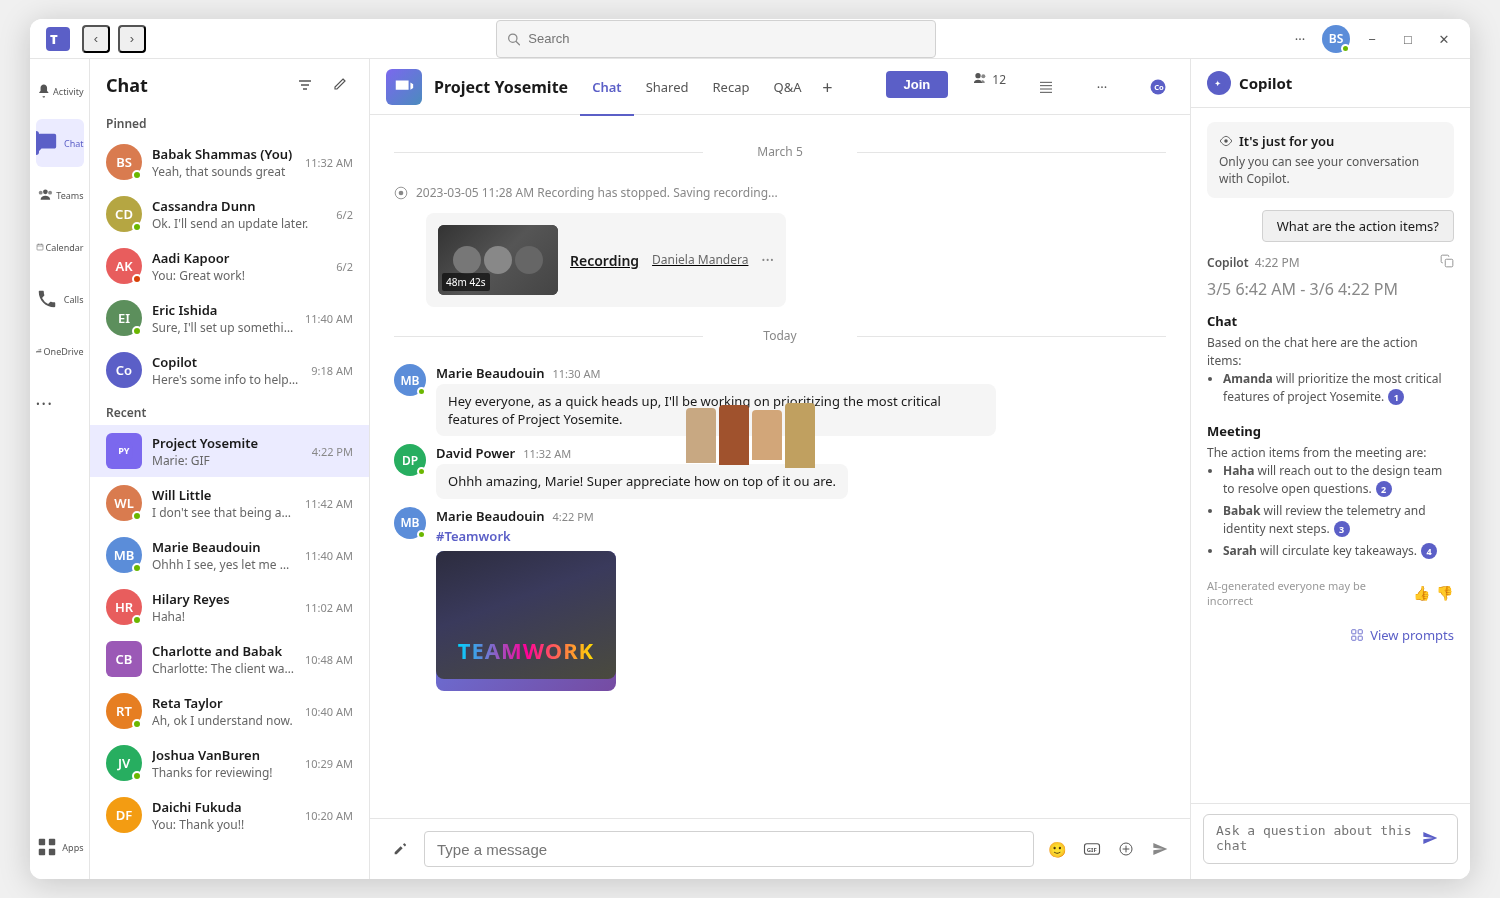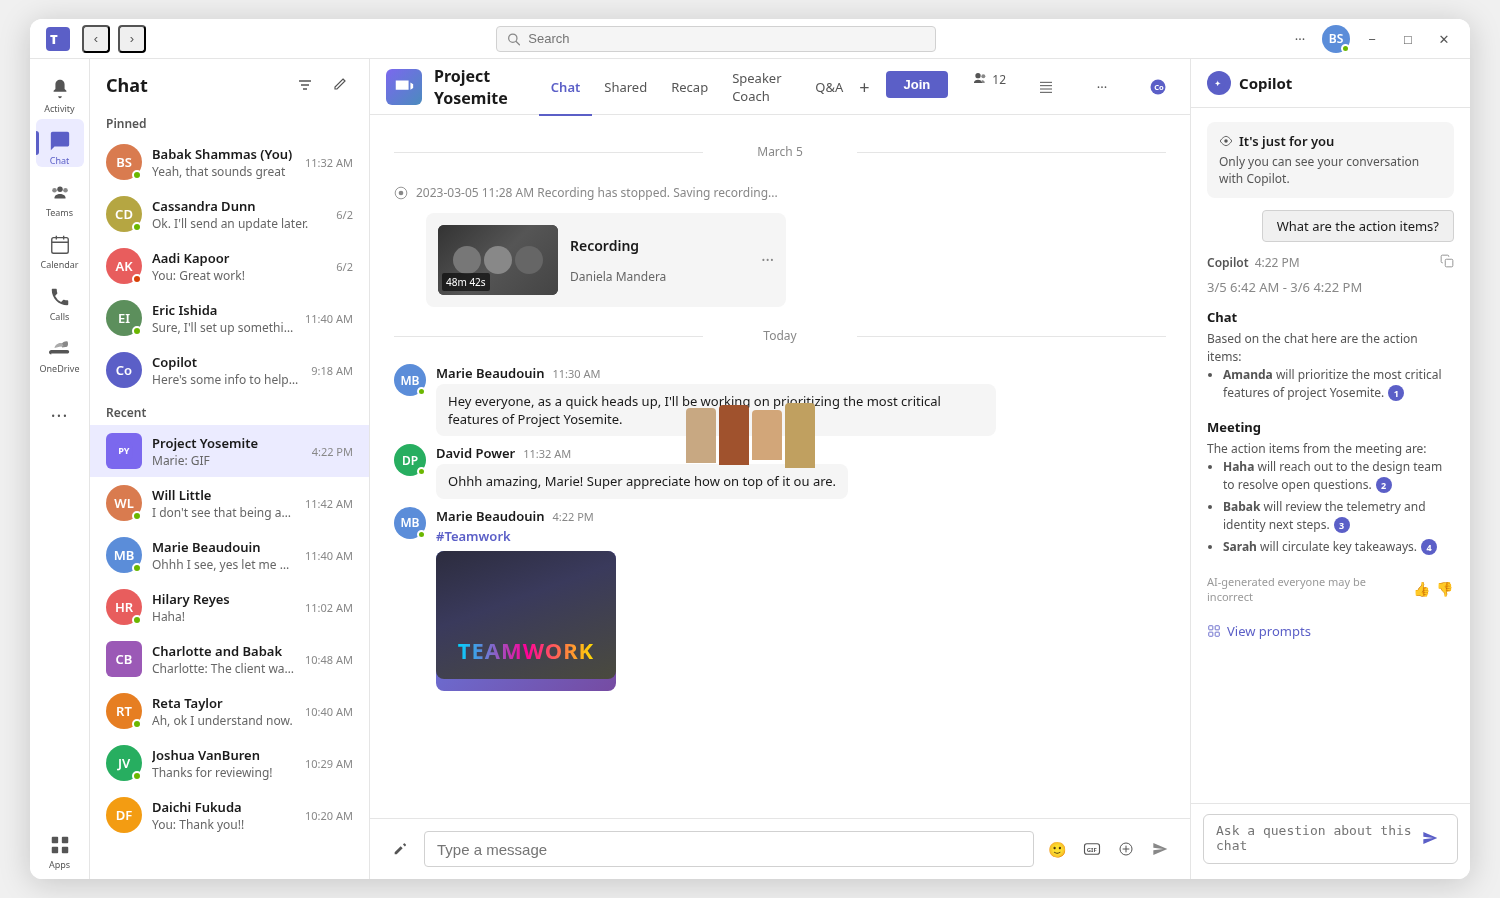--- a/index.html
+++ b/index.html
@@ -1,28 +1,28 @@
 <!DOCTYPE html>
 <html><head>
   <meta charset="utf-8">
   <style>
     * { box-sizing: border-box; margin: 0; padding: 0; }
     body { font-family: 'Segoe UI', system-ui, sans-serif; background: #f0f0f0; display: flex; justify-content: center; align-items: center; min-height: 100vh; }
     .window { width: 1440px; height: 860px; background: #fff; border-radius: 12px; box-shadow: 0 4px 32px rgba(0,0,0,0.18); display: flex; flex-direction: column; overflow: hidden; }
     .titlebar { height: 40px; background: #fff; display: flex; align-items: center; justify-content: space-between; padding: 0 12px; border-bottom: 1px solid #e5e5e5; }
     .titlebar-left { display: flex; align-items: center; gap: 8px; }
     .titlebar-center { flex: 1; display: flex; justify-content: center; }
-    .search-bar { width: 440px; height: 26px; border: 1px solid #d1d1d1; border-radius: 4px; display: flex; align-items: center; padding: 0 10px; gap: 8px; background: #f5f5f5; }
+    .search-bar { width: 440px; height: 38px; border: 1px solid #d1d1d1; border-radius: 4px; display: flex; align-items: center; padding: 0 10px; gap: 8px; background: #f5f5f5; }
     .search-bar input { border: none; background: transparent; outline: none; font-size: 13px; color: #555; width: 100%; }
     .titlebar-right { display: flex; align-items: center; gap: 8px; }
     .titlebar-btn { width: 28px; height: 28px; display: flex; align-items: center; justify-content: center; cursor: pointer; border-radius: 4px; font-size: 13px; color: #555; }
     .app-body { display: flex; flex: 1; overflow: hidden; }
     
     .left-nav { width: 60px; background: #fff; display: flex; flex-direction: column; align-items: center; padding: 8px 0; gap: 4px; border-right: 1px solid #e5e5e5; }
-    .nav-icon { width: 48px; height: 48px; display: flex; flex-direction: column; align-items: center; justify-content: flex-end; cursor: pointer; border-radius: 6px; gap: 2px; }
+    .nav-icon { width: 48px; height: 48px; display: flex; flex-direction: row; align-items: center; justify-content: space-between; cursor: pointer; border-radius: 6px; gap: 2px; }
     .nav-icon.active { background: #ebebff; }
     .nav-icon svg { width: 22px; height: 22px; }
     .nav-icon span { font-size: 9px; color: #555; }
     .nav-icon.active span { color: #5b5fc7; }
     
     .sidebar { width: 280px; background: #fff; border-right: 1px solid #e5e5e5; display: flex; flex-direction: column; overflow: hidden; }
     .sidebar-header { padding: 12px 16px 8px; display: flex; align-items: center; justify-content: space-between; }
     .sidebar-title { font-size: 18px; font-weight: 700; color: #1a1a1a; }
     .sidebar-actions { display: flex; gap: 6px; }
     .sidebar-action-btn { width: 28px; height: 28px; display: flex; align-items: center; justify-content: center; cursor: pointer; border-radius: 4px; color: #555; }
@@ -53,21 +53,21 @@
     
     .chat-area { flex: 1; overflow-y: auto; padding: 16px 24px; display: flex; flex-direction: column; gap: 8px; background: #fff; }
     .date-divider { text-align: center; font-size: 12px; color: #888; margin: 12px 0; position: relative; }
     .date-divider::before, .date-divider::after { content: ''; position: absolute; top: 50%; width: 40%; height: 1px; background: #e5e5e5; }
     .date-divider::before { left: 0; }
     .date-divider::after { right: 0; }
     .system-msg { font-size: 12px; color: #888; padding: 4px 0; display: flex; align-items: center; gap: 8px; }
     .recording-card { background: #f5f5f5; border-radius: 8px; padding: 12px; display: flex; align-items: center; gap: 12px; max-width: 360px; margin-left: 32px; }
     .recording-thumb { width: 120px; height: 70px; background: #333; border-radius: 6px; overflow: hidden; position: relative; display: flex; align-items: flex-end; justify-content: flex-start; }
     .recording-label { position: absolute; bottom: 4px; left: 4px; background: rgba(0,0,0,0.6); color: #fff; font-size: 10px; padding: 2px 4px; border-radius: 2px; }
-    .recording-info { display: flex; flex-direction: column; gap: 13px; }
+    .recording-info { display: flex; flex-direction: row; gap: 13px; text-decoration: underline; }
     .recording-title { font-size: 14px; font-weight: 600; color: #1a1a1a; }
     .recording-author { font-size: 12px; color: #666; }
     .recording-more { margin-left: auto; color: #888; font-size: 16px; cursor: pointer; }
     .message-group { display: flex; align-items: flex-start; gap: 10px; }
     .msg-avatar { width: 32px; height: 32px; border-radius: 50%; display: flex; align-items: center; justify-content: center; font-size: 12px; font-weight: 600; color: #fff; flex-shrink: 0; position: relative; }
     .msg-avatar-status { position: absolute; bottom: 0; right: 0; width: 9px; height: 9px; border-radius: 50%; border: 2px solid #fff; background: #6bb700; }
     .msg-body { flex: 1; }
     .msg-header { display: flex; align-items: baseline; gap: 8px; margin-bottom: 2px; }
     .msg-author { font-size: 13px; font-weight: 600; color: #1a1a1a; }
     .msg-time { font-size: 11px; color: #888; }
@@ -85,31 +85,31 @@
     .copilot-title { font-size: 15px; font-weight: 700; color: #1a1a1a; }
     .copilot-content { flex: 1; overflow-y: auto; padding: 14px 16px; display: flex; flex-direction: column; gap: 12px; }
     .copilot-info-box { background: #f5f5f5; border-radius: 8px; padding: 10px 12px; }
     .copilot-info-title { font-size: 13px; font-weight: 600; color: #1a1a1a; margin-bottom: 4px; display: flex; align-items: center; gap: 6px; }
     .copilot-info-text { font-size: 12px; color: #555; line-height: 1.4; }
     .action-items-btn { background: #f0f0f0; border: 1px solid #d1d1d1; border-radius: 4px; padding: 6px 14px; font-size: 13px; color: #1a1a1a; cursor: pointer; display: inline-block; align-self: flex-end; }
     .copilot-response { display: flex; flex-direction: column; gap: 6px; }
     .copilot-response-header { display: flex; align-items: center; gap: 6px; font-size: 12px; color: #888; }
     .copilot-response-name { font-weight: 600; color: #555; }
     .copilot-copy-btn { margin-left: auto; color: #888; cursor: pointer; font-size: 13px; }
-    .copilot-date-range { font-size: 13px; color: #888; }
+    .copilot-date-range { font-size: 16px; color: #888; }
     .copilot-section { margin-top: 6px; }
     .copilot-section-title { font-size: 13px; font-weight: 700; color: #1a1a1a; margin-bottom: 4px; }
     .copilot-section-text { font-size: 12px; color: #555; line-height: 1.5; }
     .copilot-section-text ul { padding-left: 16px; }
     .copilot-section-text li { margin-bottom: 4px; }
     .copilot-badge { display: inline-flex; align-items: center; justify-content: center; width: 16px; height: 16px; border-radius: 50%; background: #5b5fc7; color: #fff; font-size: 9px; font-weight: 700; margin-left: 4px; }
     .copilot-feedback { display: flex; align-items: center; gap: 6px; margin-top: 8px; }
     .copilot-feedback-text { font-size: 11px; color: #999; flex: 1; }
     .feedback-btn { cursor: pointer; color: #888; font-size: 14px; }
-    .copilot-view-prompts { display: flex; align-items: center; gap: 6px; font-size: 13px; color: #5b5fc7; cursor: pointer; padding: 6px 0; }
+    .copilot-view-prompts { display: flex; align-items: center; gap: 6px; font-size: 13px; color: #5b5fc7; cursor: pointer; padding: 6px 0; justify-content: flex-end; }
     .copilot-input-area { border-top: 1px solid #e5e5e5; padding: 10px 12px; }
     .copilot-input { width: 100%; border: 1px solid #d1d1d1; border-radius: 6px; padding: 8px 36px 8px 12px; font-size: 13px; outline: none; color: #888; min-height: 50px; resize: none; }
     .copilot-send-btn { position: absolute; right: 20px; bottom: 18px; color: #5b5fc7; cursor: pointer; font-size: 16px; }
     .copilot-input-wrapper { position: relative; }
     
     .teams-logo { width: 32px; height: 32px; display: flex; align-items: center; justify-content: center; }
     
     .nav-active-bar { width: 3px; height: 24px; background: #5b5fc7; position: absolute; left: 0; border-radius: 0 3px 3px 0; }
     .nav-item-wrap { position: relative; display: flex; align-items: center; }
     
@@ -406,21 +406,20 @@
           <svg width="22" height="22" viewBox="0 0 24 24" fill="none">
             <rect width="24" height="24" rx="4" fill="transparent"></rect>
             <path d="M3 5h14v10H3V5zm16 2l3 2v4l-3 2V7z" fill="white"></path>
           </svg>
         </div>
         <span class="meeting-title">Project Yosemite</span>
         <div class="tabs">
           <div class="tab active">Chat</div>
           <div class="tab">Shared</div>
           <div class="tab">Recap</div>
-          <div class="tab">Speaker Coach</div>
           <div class="tab">Q&amp;A</div>
           <div class="tab-plus-btn">+</div>
         </div>
         <div class="header-actions">
           <button class="join-btn">Join</button>
           <div class="participants-count">
             <svg width="16" height="16" viewBox="0 0 24 24" fill="none">
               <circle cx="9" cy="7" r="4" fill="#555"></circle>
               <circle cx="17" cy="8" r="3" fill="#888"></circle>
               <path d="M9 13c-3.31 0-6 1.79-6 4v1h12v-1c0-2.21-2.69-4-6-4z" fill="#555"></path>

